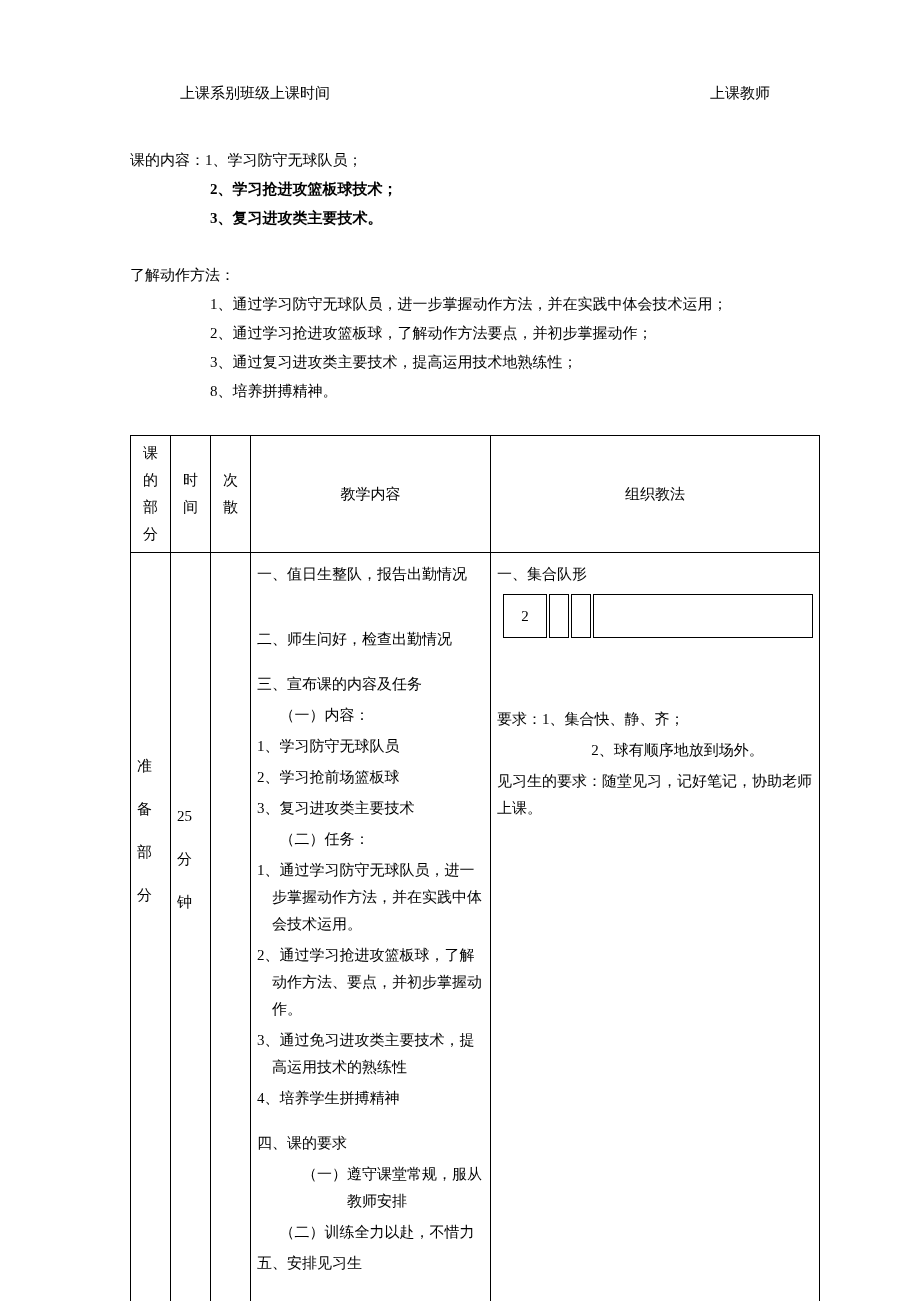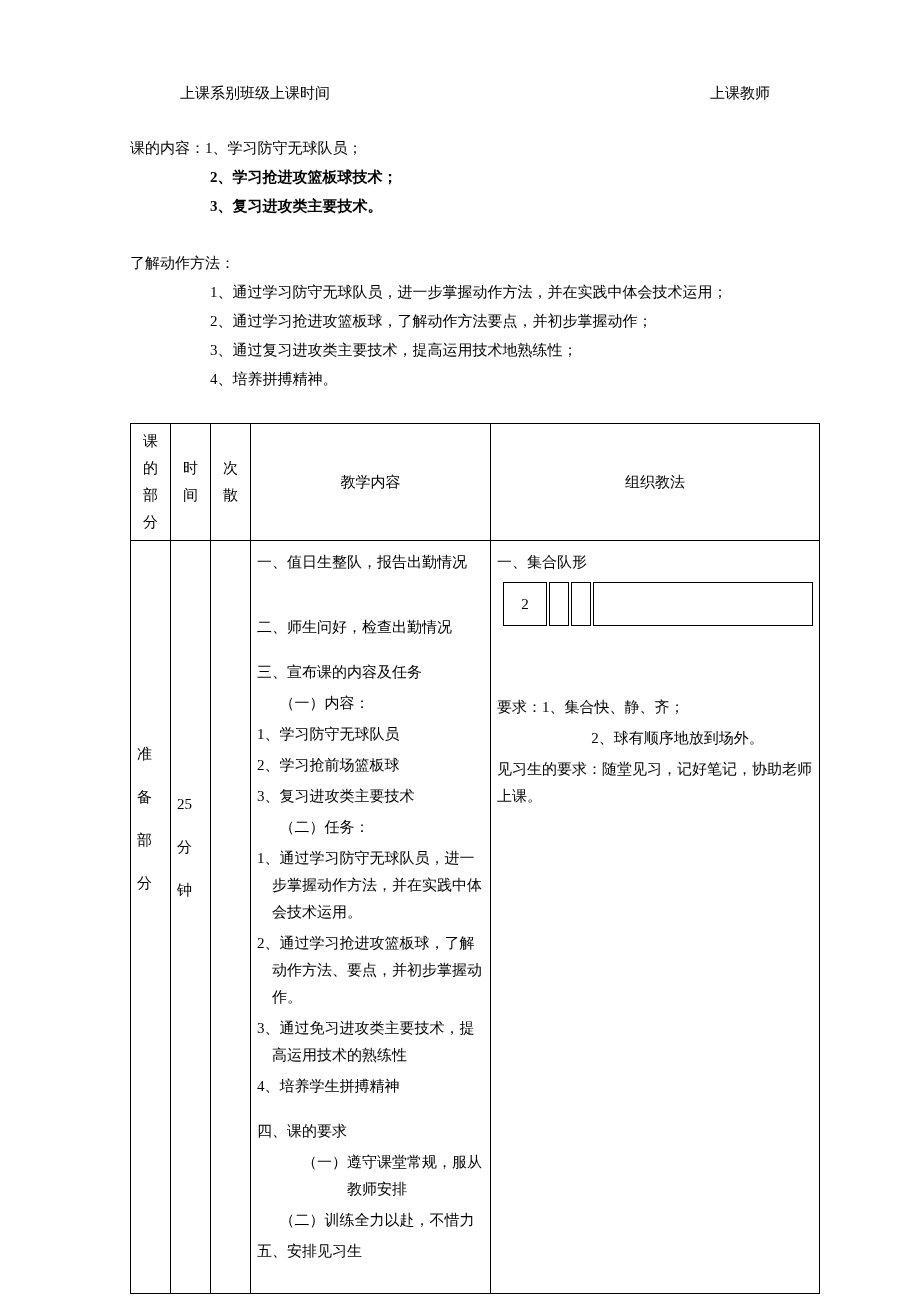--- a/index.html
+++ b/index.html
@@ -7,21 +7,21 @@
       font-family: "SimSun", "宋体", serif;
       font-size: 15px;
       line-height: 1.8;
       color: #000;
       background: #fff;
       margin: 0;
       padding: 80px 100px 60px 130px;
       width: 920px;
     }
     .header-line {
-      margin-bottom: 28px;
+      margin-bottom: 40px;
       display: flex;
       gap: 24px;
     }
     .header-left { flex: 1; padding-left: 50px; }
     .header-right { padding-right: 50px; text-align: right; }
     .content-block { margin-bottom: 30px; }
     .content-label { display: inline; }
     .content-list { padding-left: 80px; font-weight: bold; }
     .content-list .item { margin: 2px 0; }
     .purpose-block { margin-bottom: 30px; }
@@ -83,21 +83,21 @@
     <div class="item">3、复习进攻类主要技术。</div>
   </div>
 </div>
 
 <div class="purpose-block">
   <div>了解动作方法：</div>
   <div class="purpose-list">
     <div class="item">1、通过学习防守无球队员，进一步掌握动作方法，并在实践中体会技术运用；</div>
     <div class="item">2、通过学习抢进攻篮板球，了解动作方法要点，并初步掌握动作；</div>
     <div class="item">3、通过复习进攻类主要技术，提高运用技术地熟练性；</div>
-    <div class="item">4、培养拼搏精神。</div>
+    <div class="item">8、培养拼搏精神。</div>
   </div>
 </div>
 
 <table class="main">
   <tbody>
       <tr>
     <th class="col-part">课的部分</th>
     <th class="col-time">时间</th>
     <th class="col-ci">次散</th>
     <th class="col-content">教学内容</th>

